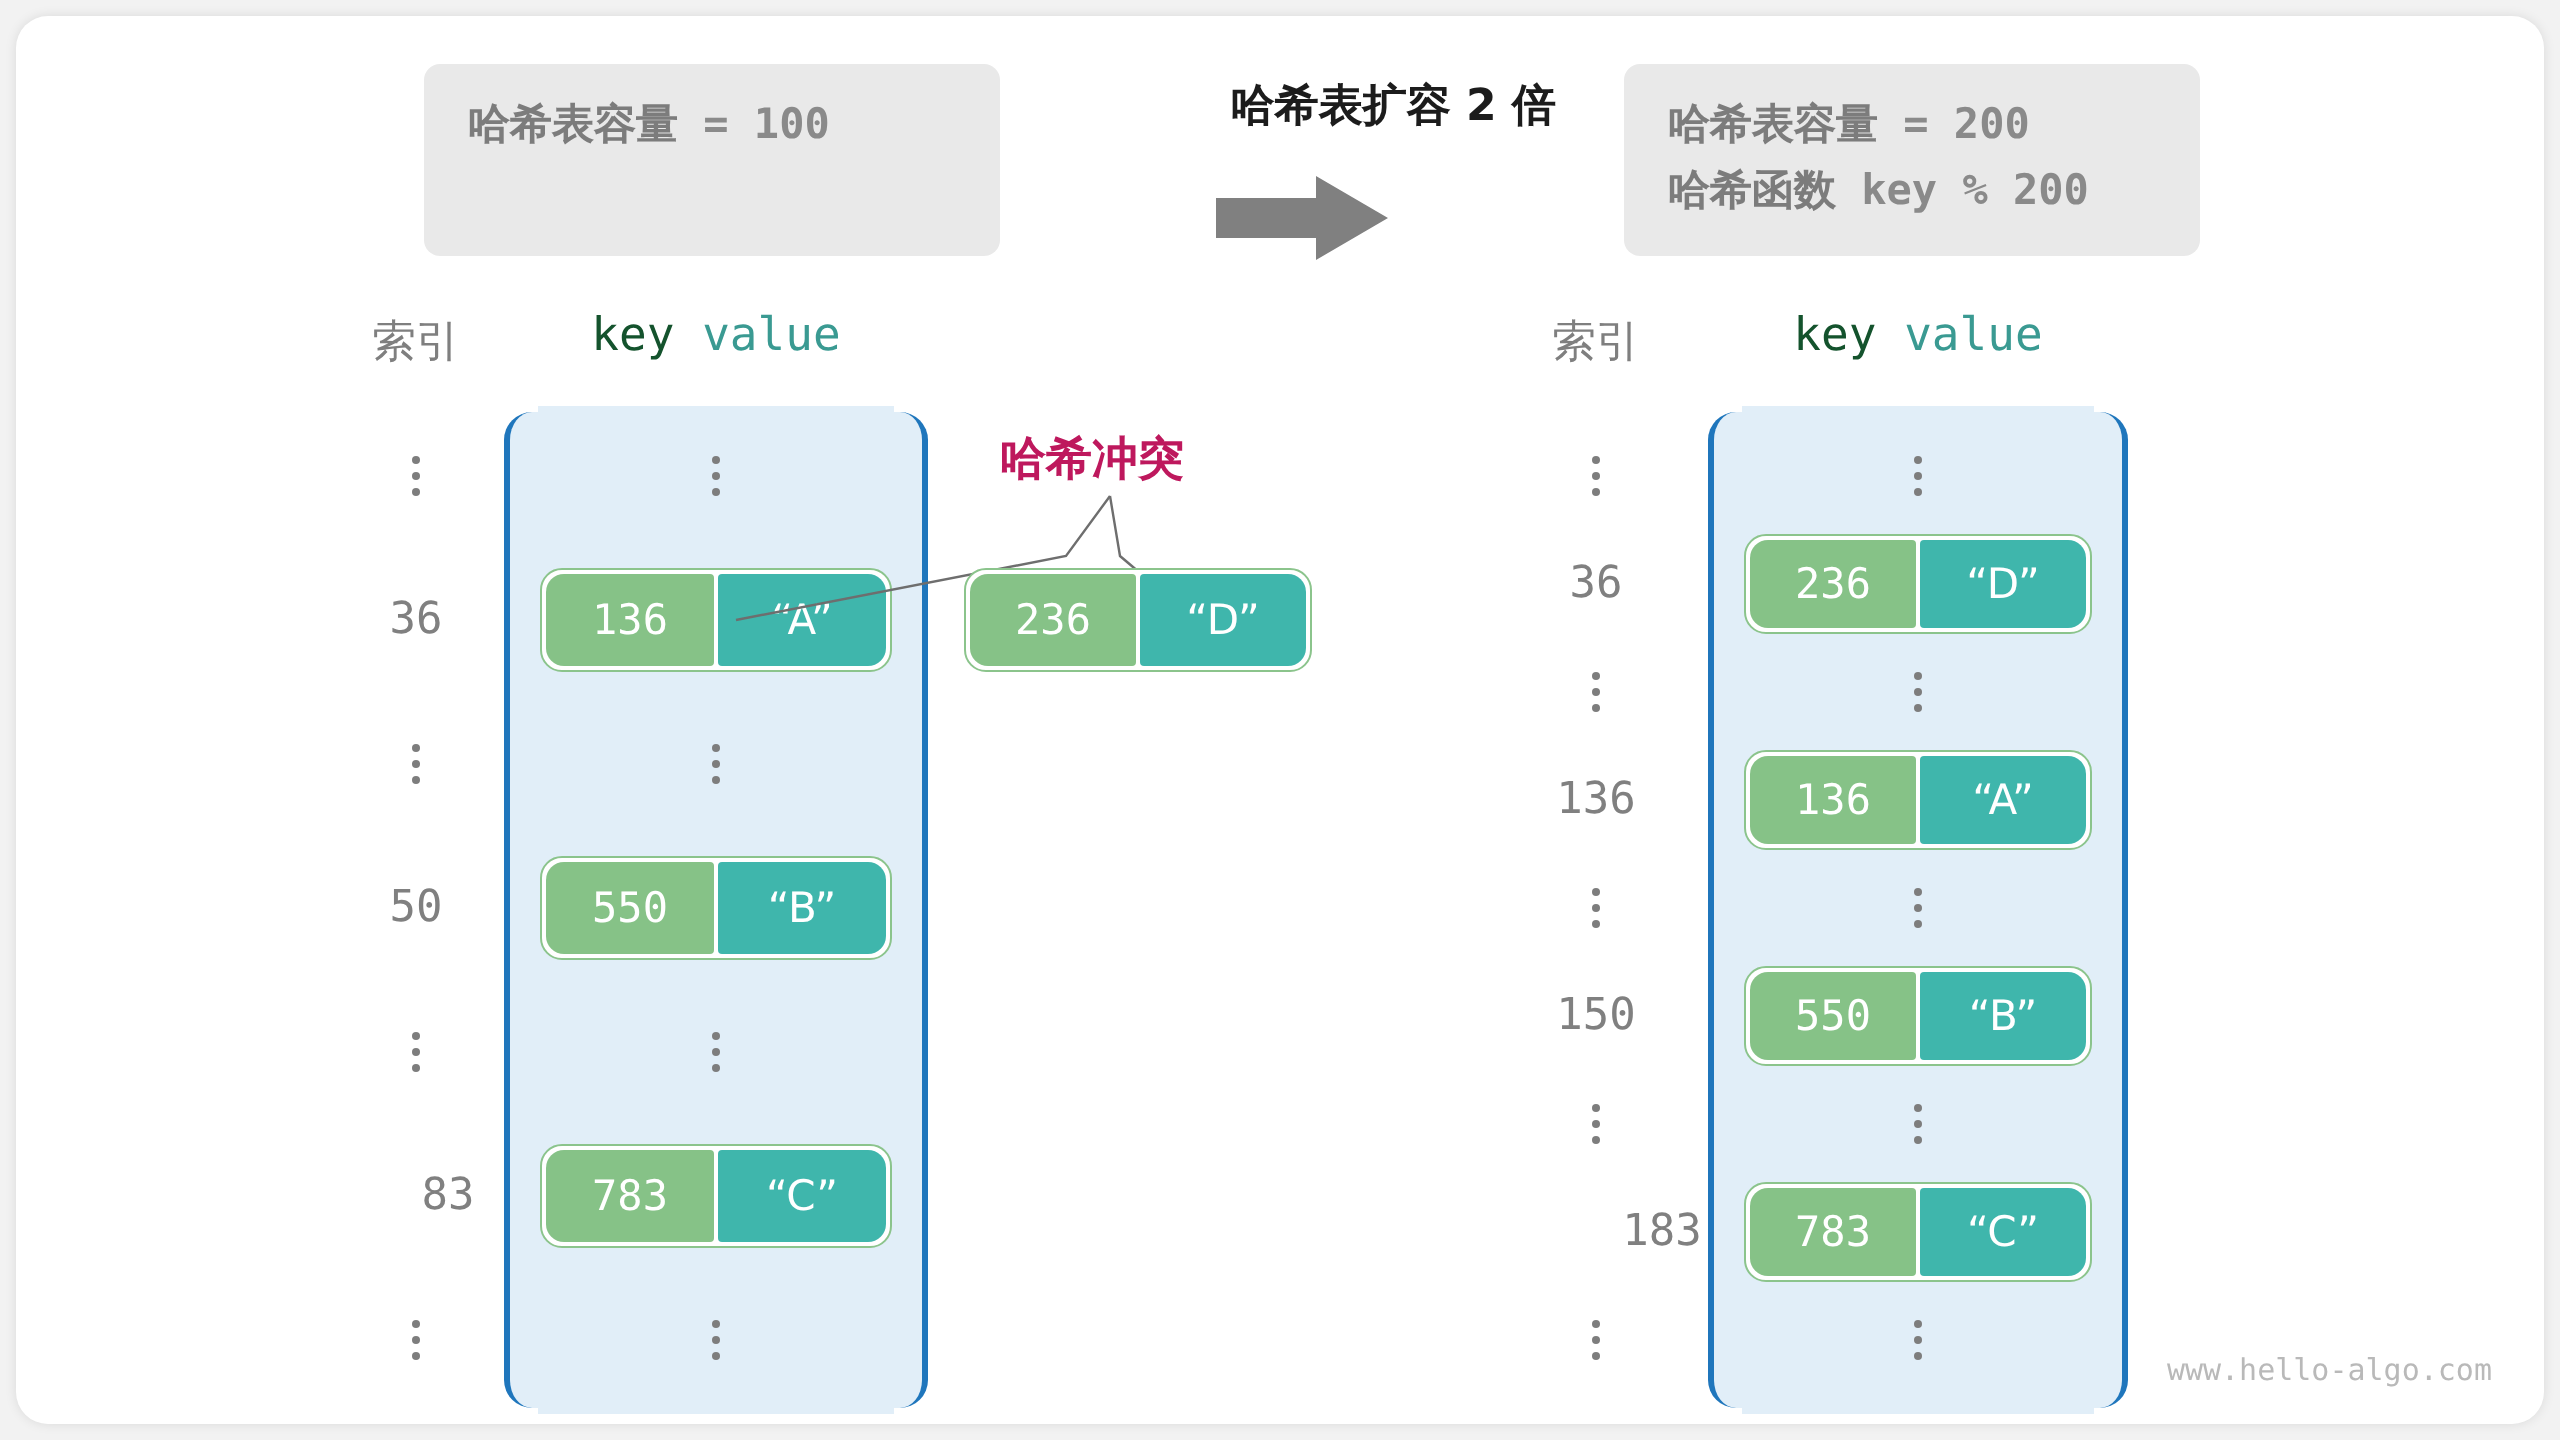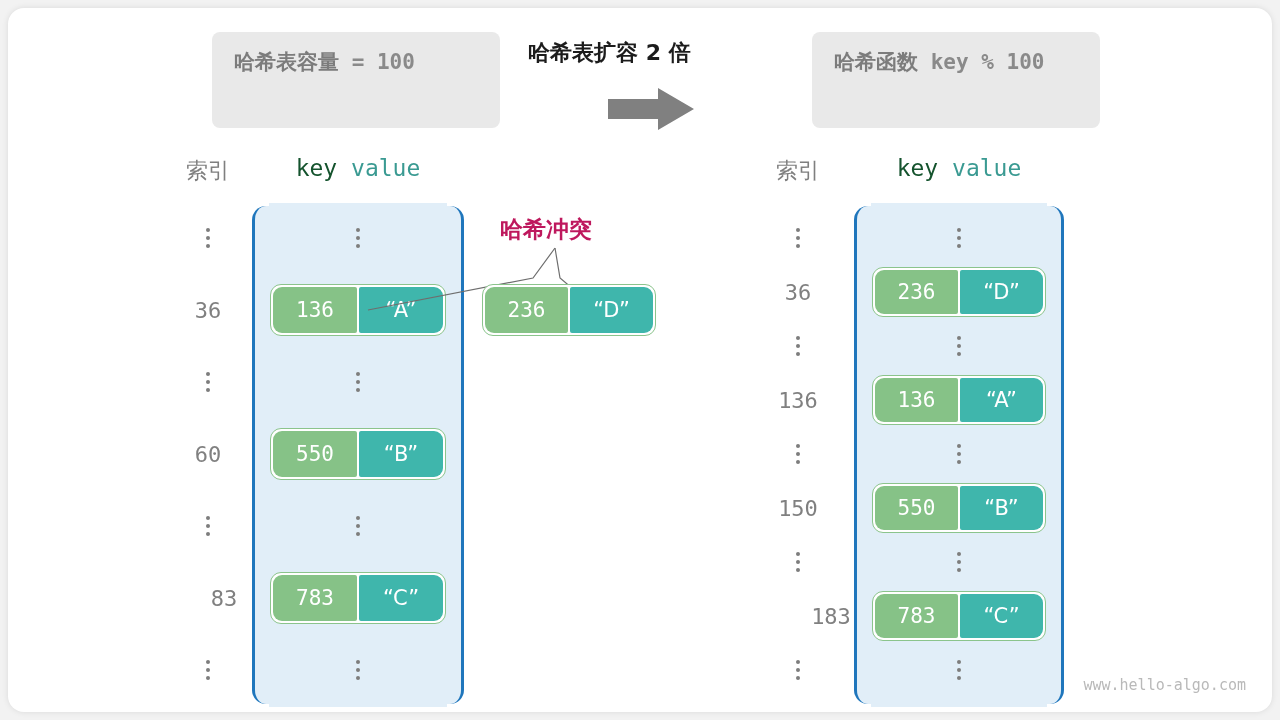--- a/index.html
+++ b/index.html
@@ -41,21 +41,21 @@
     color: #7c7c7c;
   }
   #infobox-left  { left: 204px; top: 24px; width: 288px; height: 96px; }
   #infobox-right { left: 804px; top: 24px; width: 288px; height: 96px; }
 
   
   #center-title {
     position: absolute;
     left: 520px; top: 30px;
     width: 250px;
-    text-align: left;
+    text-align: right;
     font-size: 22px;
     font-weight: bold;
     color: #1c1c1c;
     font-family: "DejaVu Sans", sans-serif;
     white-space: pre;
   }
   #arrow {
     position: absolute;
     left: 600px; top: 80px;
     width: 86px; height: 42px;
@@ -185,21 +185,22 @@
 </head>
 <body>
 
 <div id="card">
 
   <div class="infobox" id="infobox-left">
     <div class="infoline"><span class="cjk">哈希表容量</span><span> = 100</span></div>
   </div>
 
   <div class="infobox" id="infobox-right">
-    <div class="infoline"><span class="cjk">哈希函数</span><span> key % 100</span></div>
+    <div class="infoline"><span class="cjk">哈希表容量</span><span> = 200</span></div>
+    <div class="infoline"><span class="cjk">哈希函数</span><span> key % 200</span></div>
   </div>
 
   <div id="center-title">哈希表扩容 2 倍</div>
   <svg id="arrow" viewBox="0 0 86 42">
     <polygon points="0,11 50,11 50,0 86,21 50,42 50,31 0,31" fill="#808080"></polygon>
   </svg>
 
   <div class="hdr-index" style="left:160px; top:148px; width:80px; text-align:center;">索引</div>
   <div class="hdr-kv" style="left:244px; top:147px; width:212px; text-align:center;"><span class="k">key</span> <span class="v">value</span></div>
 
@@ -223,21 +224,21 @@
       <div class="dots" style="left: 160px; top: 374px;">
         <i></i>
         <i></i>
         <i></i>
       </div>
       <div class="dots" style="left: 310px; top: 374px;">
         <i></i>
         <i></i>
         <i></i>
       </div>
-      <div class="idx" style="left: 160px; top: 446px;">60</div>
+      <div class="idx" style="left: 160px; top: 446px;">50</div>
       <div class="pair" style="left: 262px; top: 446px; width: 176px; height: 52px;">
         <div class="k" style="flex: 1 1 0%;">550</div>
         <div class="v" style="flex: 1 1 0%;">“B”</div>
       </div>
       <div class="dots" style="left: 160px; top: 518px;">
         <i></i>
         <i></i>
         <i></i>
       </div>
       <div class="dots" style="left: 310px; top: 518px;">

